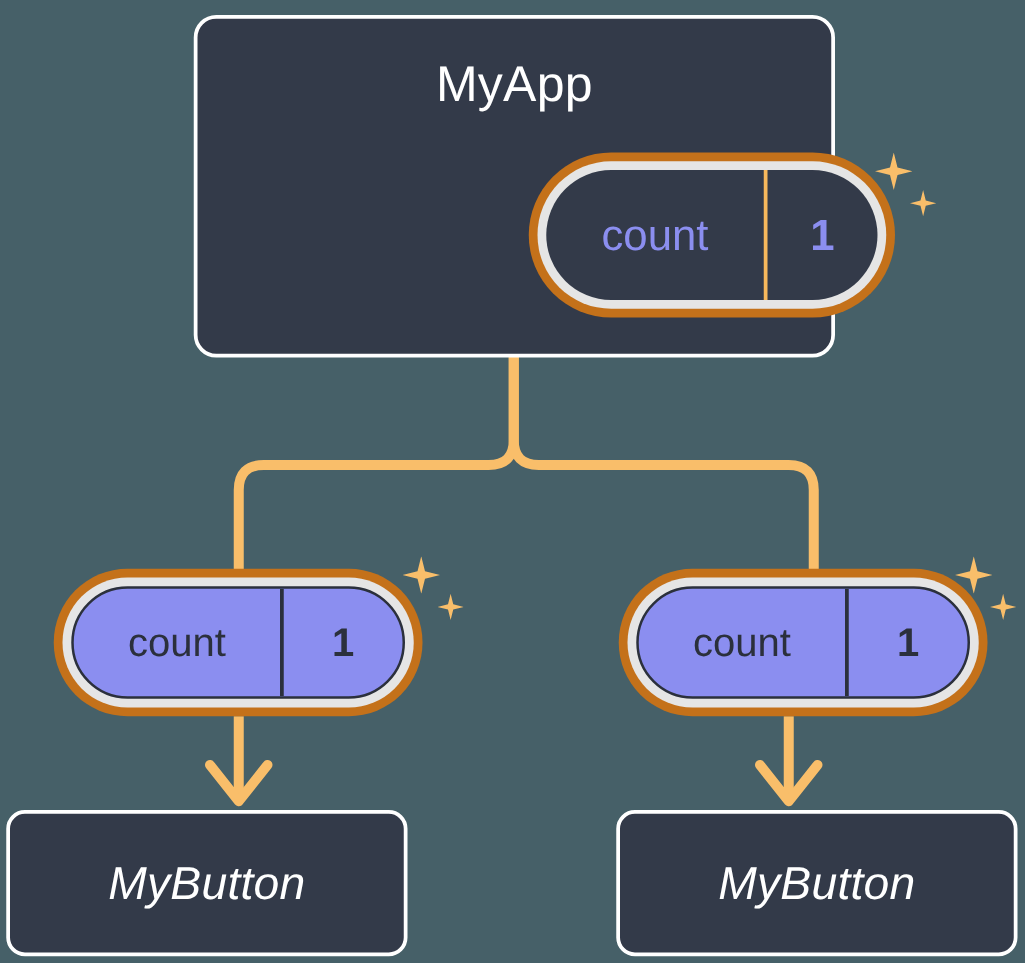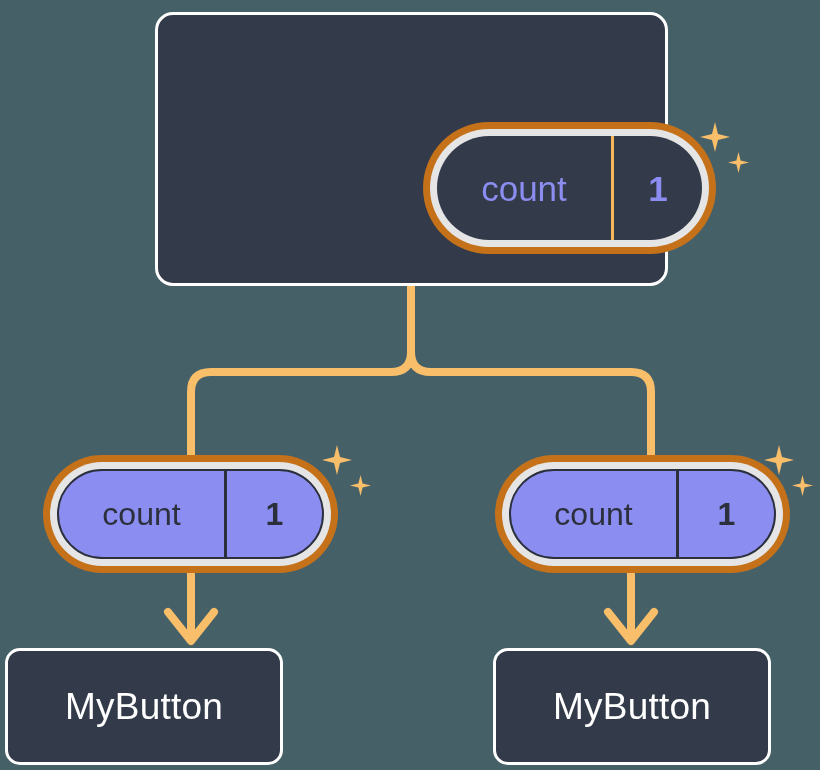--- a/index.html
+++ b/index.html
@@ -51,27 +51,28 @@
     width: 513px;
     height: 274px;
     border-radius: 18px;
   }
   #card-myapp .card-title {
     font-size: 40px;
     margin-top: 33px;
   }
 
   .card-button {
-    width: 278px;
+    width: 321px;
     height: 117px;
     top: 648px;
     border-radius: 15px;
     display: flex;
     align-items: center;
     justify-content: center;
+    font-style: italic;
   }
   #card-button-left  { left: 5px; }
   #card-button-right { left: 493px; }
   .card-button .card-title { font-size: 37px; }
 
   
   .pill {
     position: absolute;
     box-sizing: border-box;
     border-radius: 999px;
@@ -197,20 +198,21 @@
              L 651 455" fill="none" stroke="#f9be6a" stroke-width="8" stroke-linecap="round" stroke-linejoin="round"></path>
 
     <path d="M 191 573 L 191 640" fill="none" stroke="#f9be6a" stroke-width="8" stroke-linecap="butt"></path>
     <path d="M 168 612 L 191 641 L 214 612" fill="none" stroke="#f9be6a" stroke-width="8" stroke-linecap="round" stroke-linejoin="round"></path>
 
     <path d="M 631 573 L 631 640" fill="none" stroke="#f9be6a" stroke-width="8" stroke-linecap="butt"></path>
     <path d="M 608 612 L 631 641 L 654 612" fill="none" stroke="#f9be6a" stroke-width="8" stroke-linecap="round" stroke-linejoin="round"></path>
   </svg>
 
   <div class="card" id="card-myapp">
+    <div class="card-title">MyApp</div>
 
     <div class="pill" id="pill-myapp">
       <div class="pill-inner">
         <div class="pill-body">
           <div class="pill-name">count</div>
           <div class="pill-value">1</div>
         </div>
       </div>
     </div>
 

